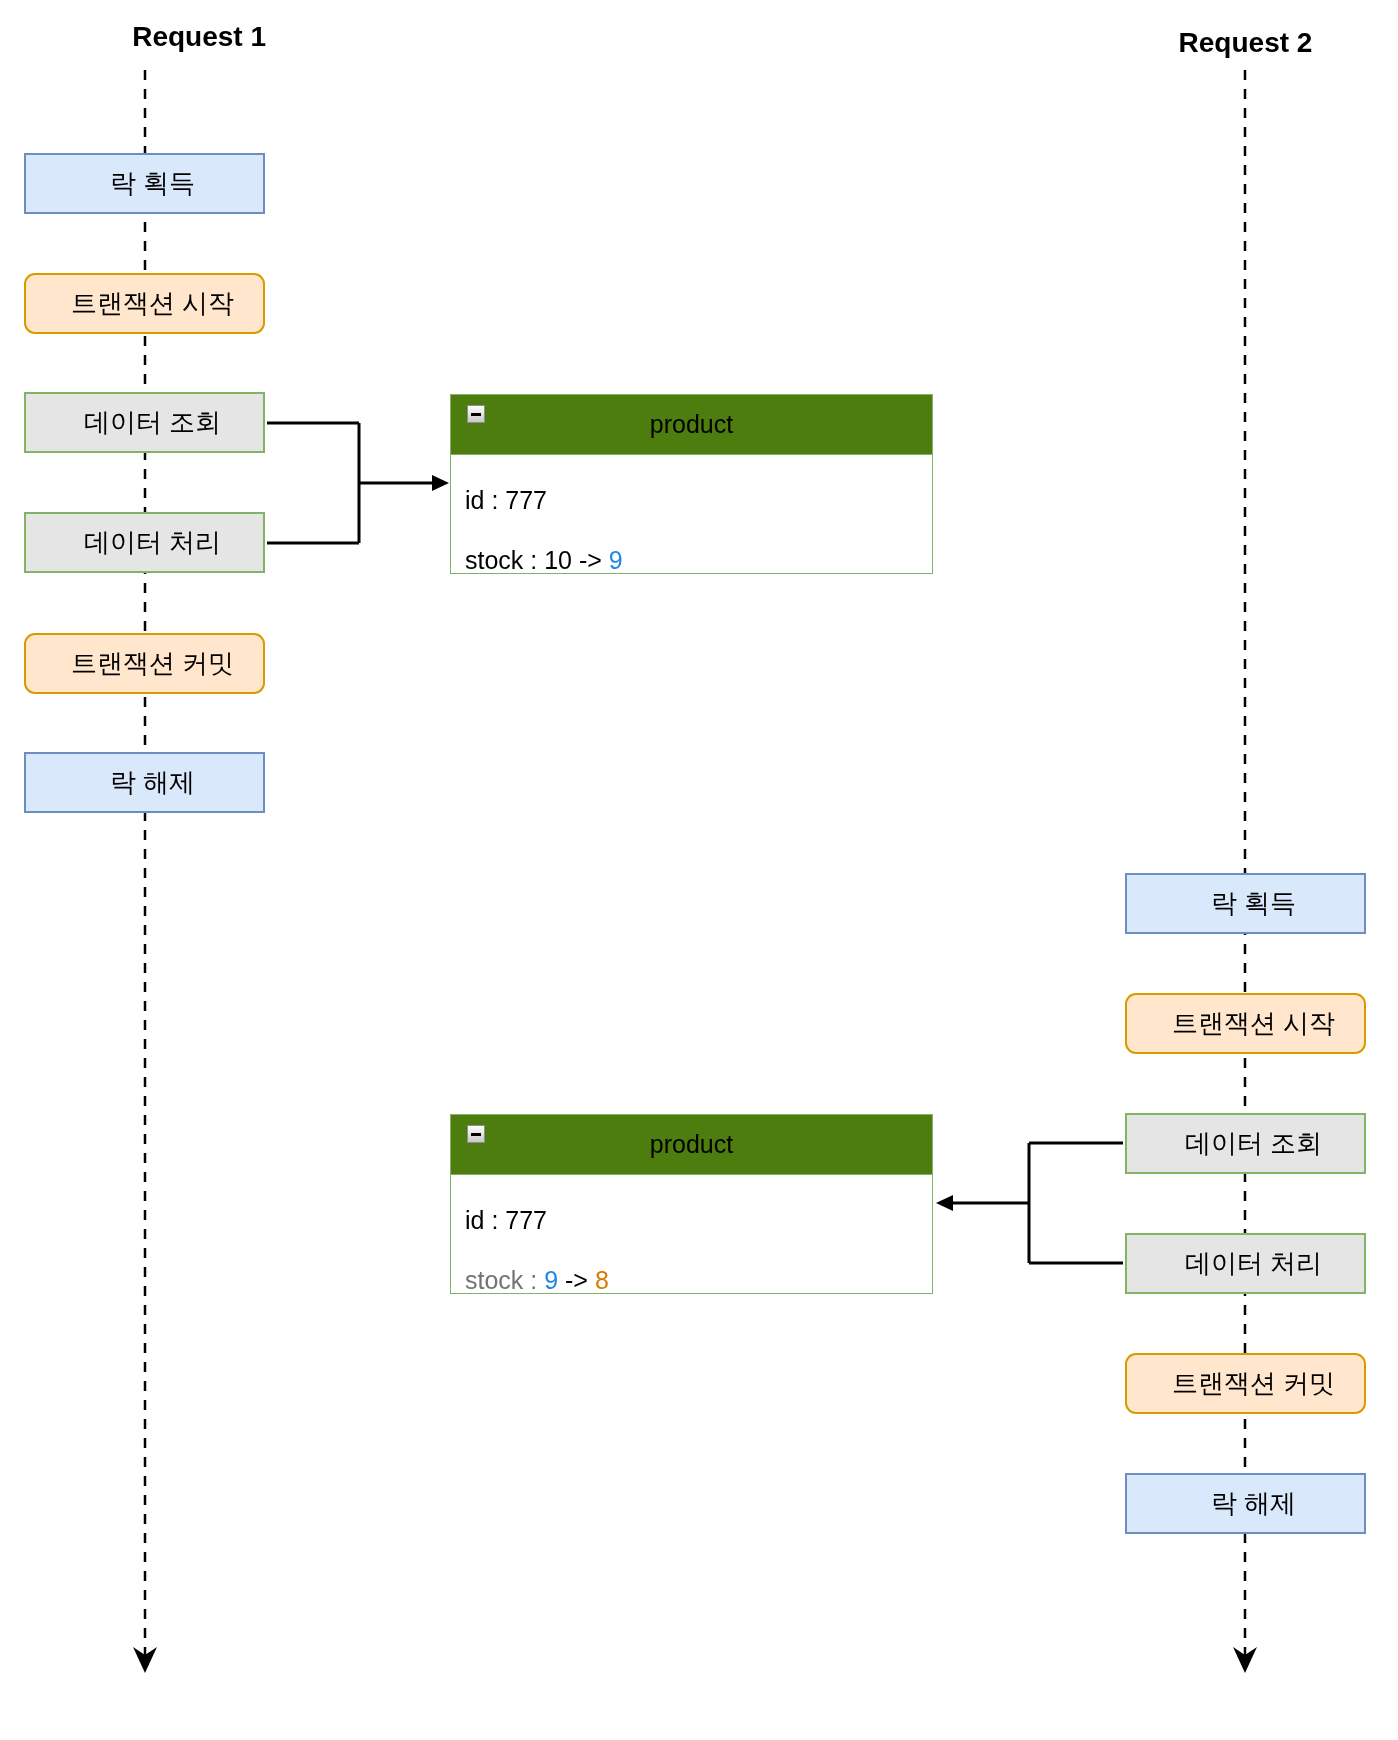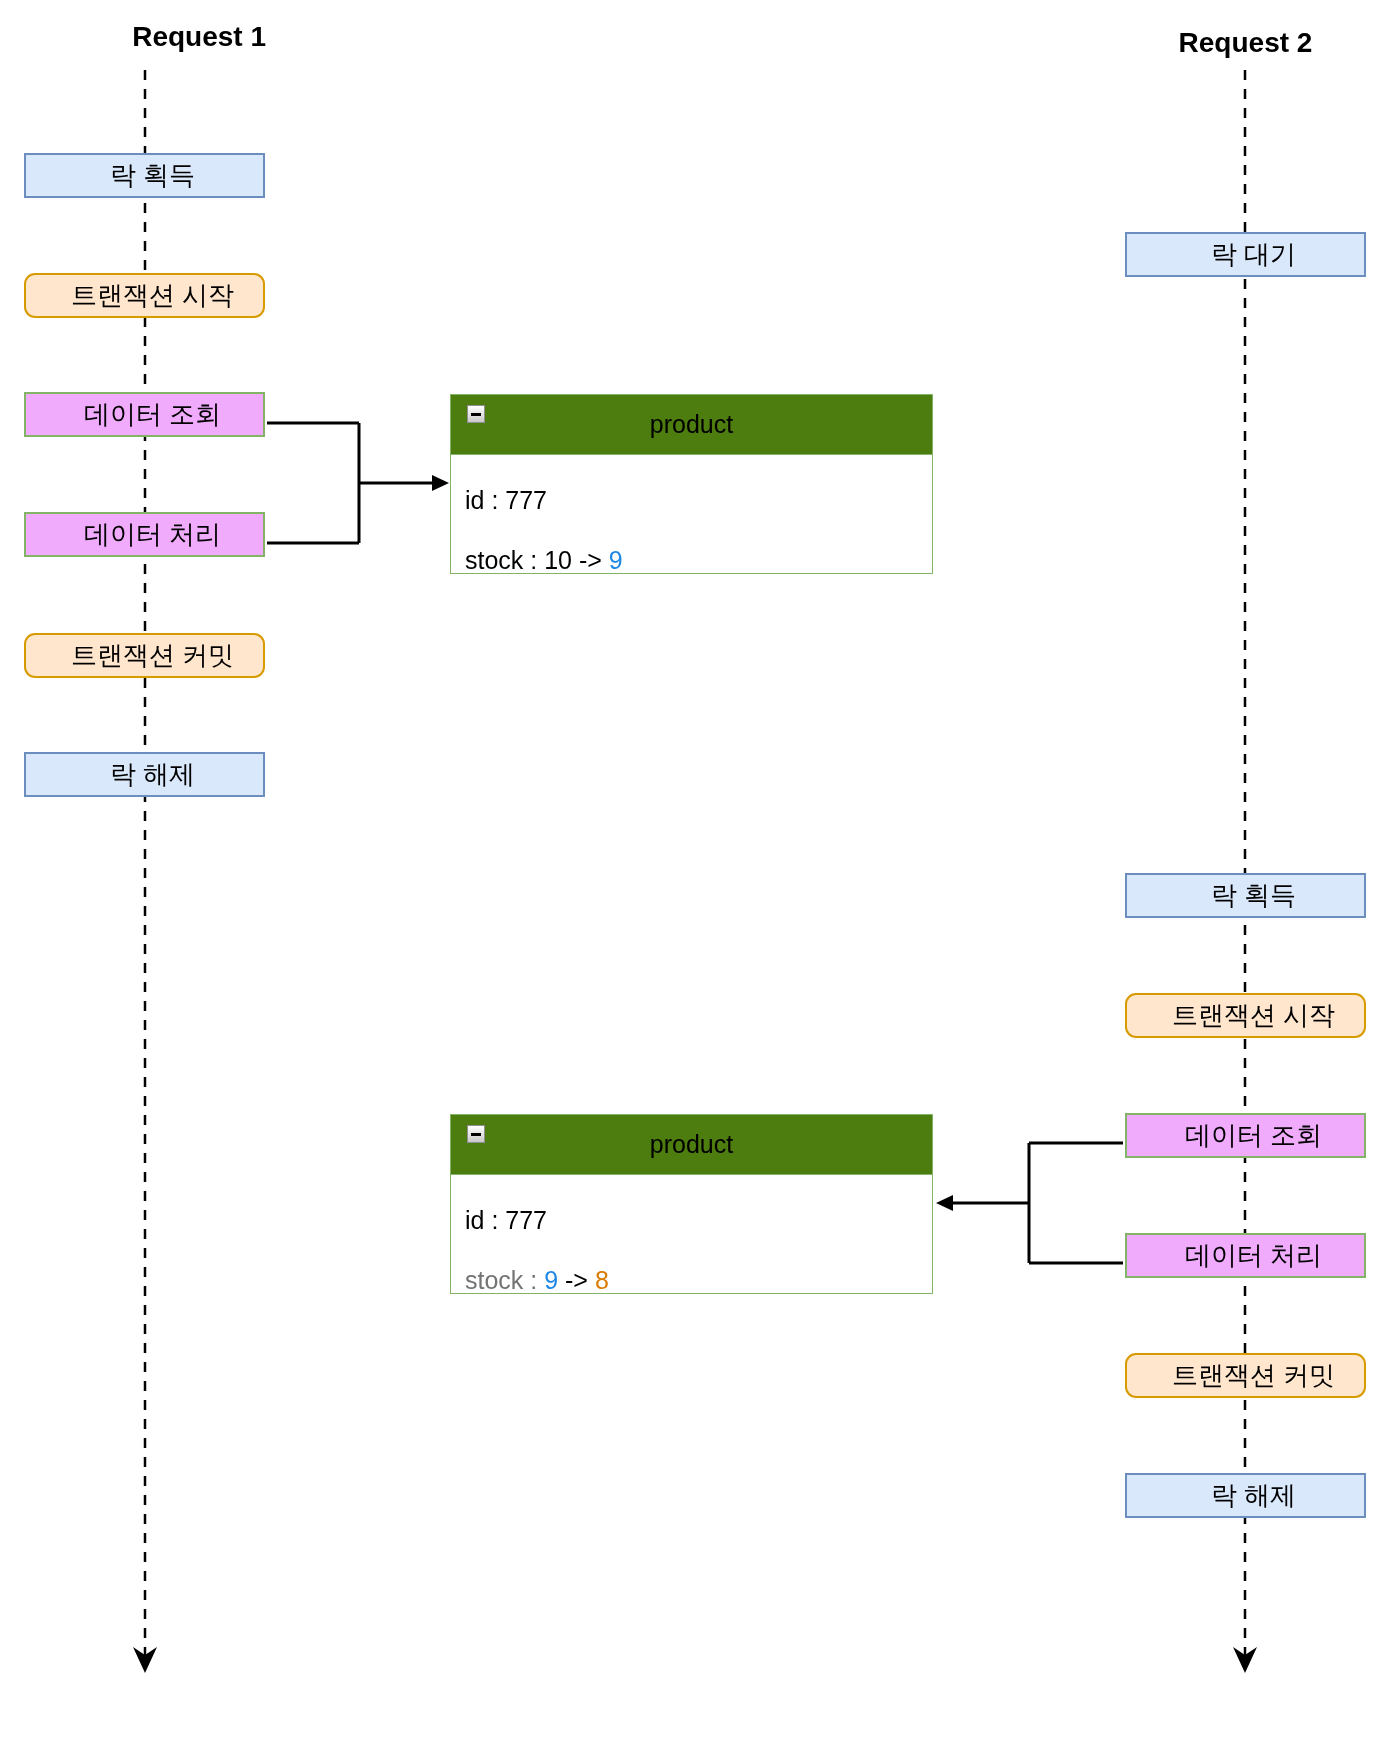--- a/index.html
+++ b/index.html
@@ -27,33 +27,33 @@
     top: 20px;
     width: 241px;
     text-align: center;
     font-size: 28px;
     font-weight: bold;
     line-height: 34px;
   }
   .step {
     position: absolute;
     width: 241px;
-    height: 45px;
+    height: 61px;
     box-sizing: border-box;
     border: 2px solid #000;
     display: flex;
     align-items: center;
     justify-content: center;
     font-size: 26px;
     text-align: center;
     padding-left: 16px;
   }
   .step.lock        { background: #dae8fc; border-color: #6c8ebf; }
   .step.transaction { background: #ffe6cc; border-color: #d79b00; border-radius: 11px; }
-  .step.data        { background: #f0abfc; border-color: #82b366; }
+  .step.data        { background: #e5e5e5; border-color: #82b366; }
 
   .entity {
     position: absolute;
     width: 483px;
     height: 180px;
     box-sizing: border-box;
     border: 1px solid #82b366;
     background: #ffffff;
   }
   .entity-header {
@@ -118,21 +118,20 @@
   <div class="lane-title" style="left:25px;text-align:right;">Request 1</div>
   <div class="lane-title" style="left:1125px;margin-top:6px;">Request 2</div>
 
   <div class="step lock" style="left:24px;top:153px;">락 획득</div>
   <div class="step transaction" style="left:24px;top:273px;">트랜잭션 시작</div>
   <div class="step data" style="left:24px;top:392px;">데이터 조회</div>
   <div class="step data" style="left:24px;top:512px;">데이터 처리</div>
   <div class="step transaction" style="left:24px;top:633px;">트랜잭션 커밋</div>
   <div class="step lock" style="left:24px;top:752px;">락 해제</div>
 
-  <div class="step lock" style="left:1125px;top:232px;">락 대기</div>
   <div class="step lock" style="left:1125px;top:873px;">락 획득</div>
   <div class="step transaction" style="left:1125px;top:993px;">트랜잭션 시작</div>
   <div class="step data" style="left:1125px;top:1113px;">데이터 조회</div>
   <div class="step data" style="left:1125px;top:1233px;">데이터 처리</div>
   <div class="step transaction" style="left:1125px;top:1353px;">트랜잭션 커밋</div>
   <div class="step lock" style="left:1125px;top:1473px;">락 해제</div>
 
   <div class="entity" style="left:450px;top:394px;">
     <div class="entity-header">
       <div class="collapse-btn">

